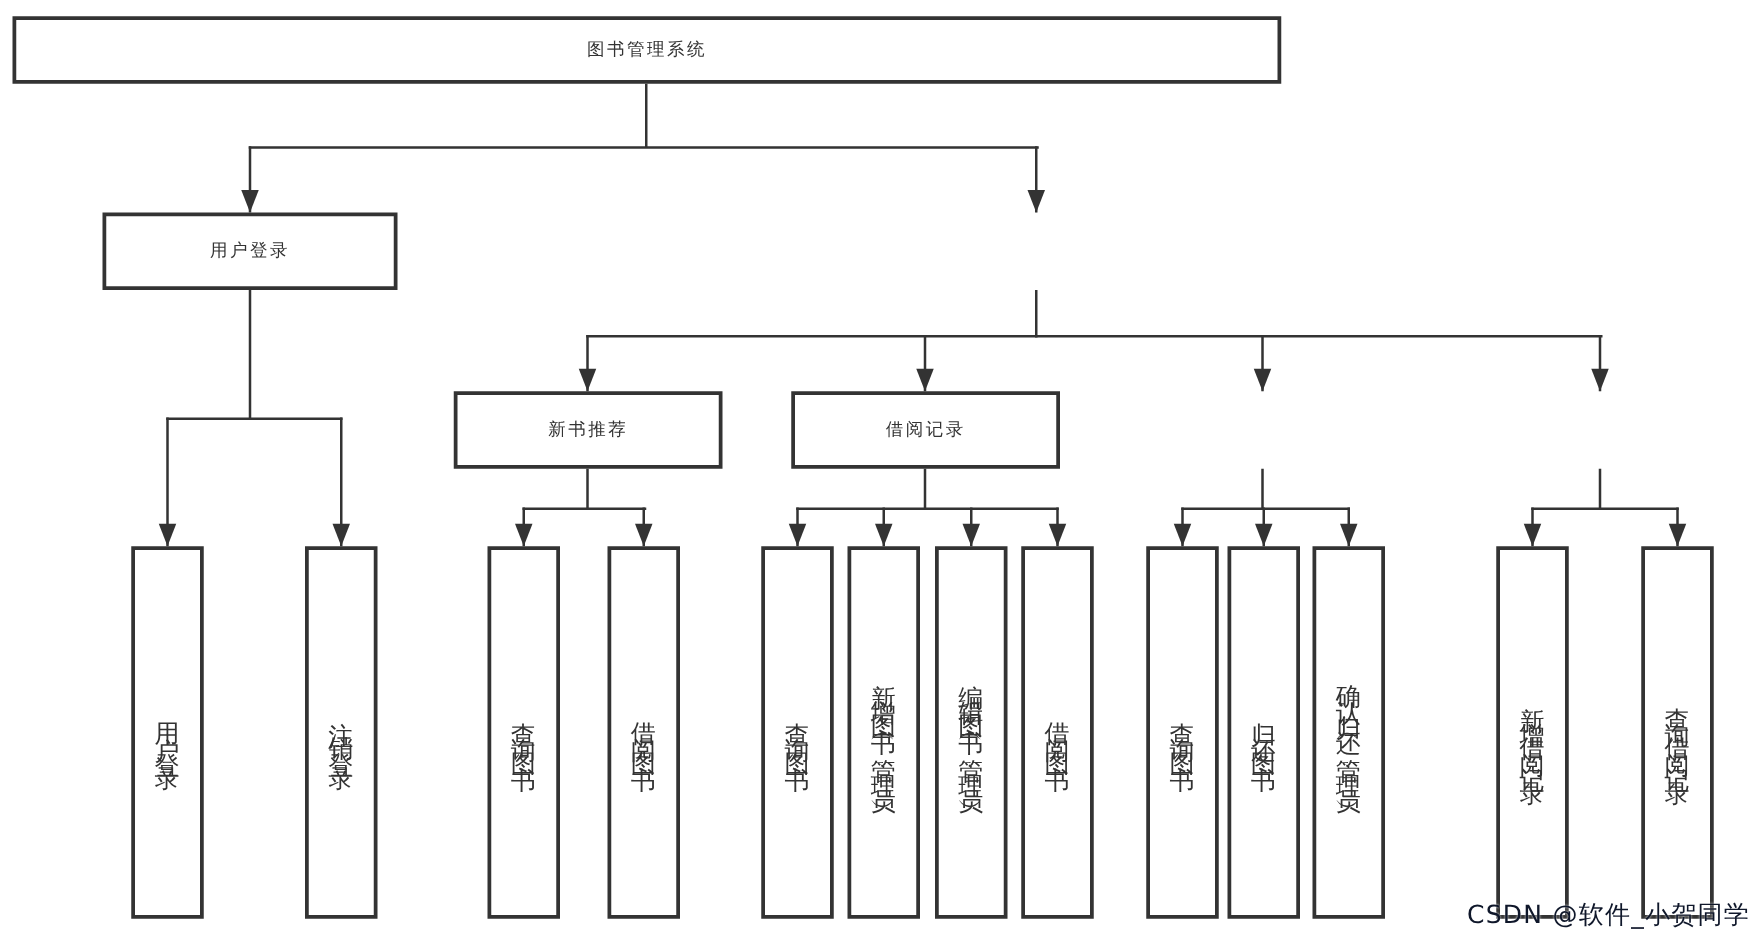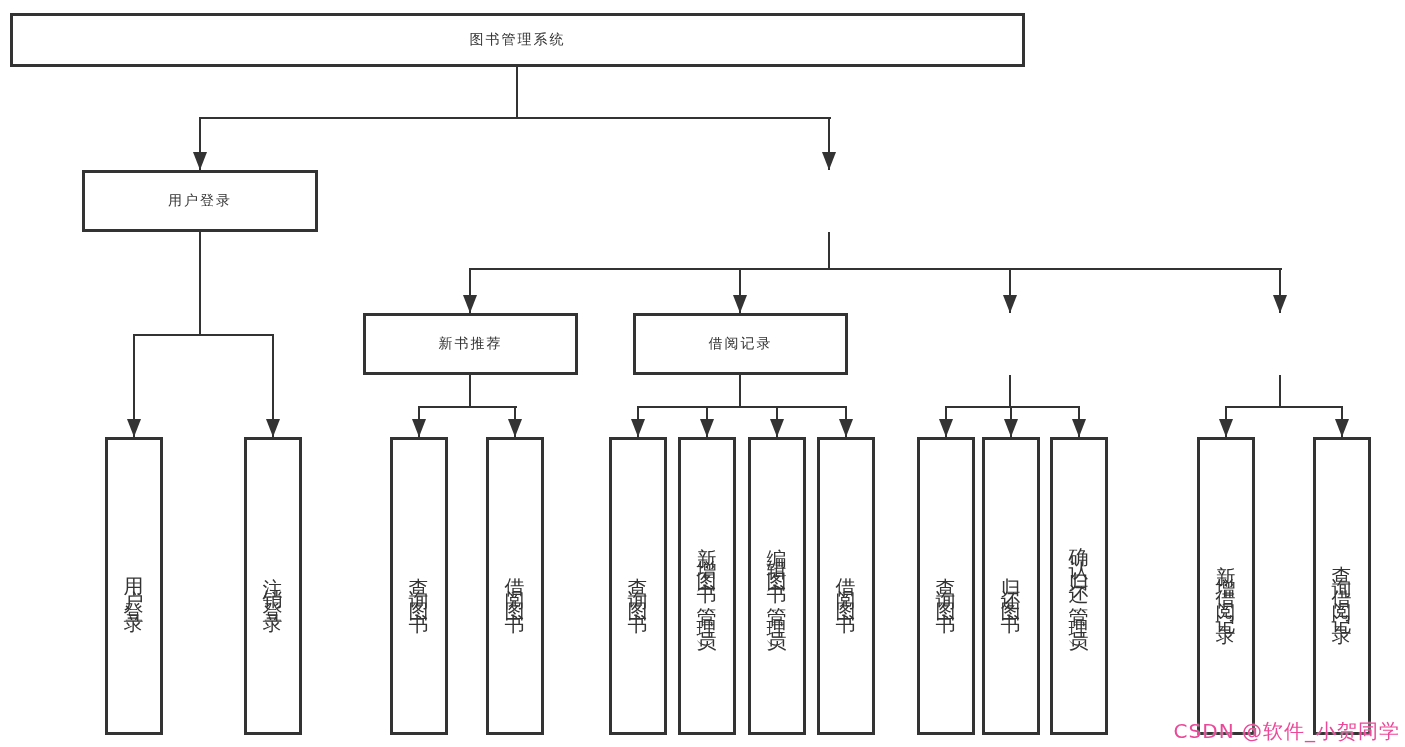--- a/index.html
+++ b/index.html
@@ -25,21 +25,21 @@
   .hl { position:absolute; height:2px; background:#333333; }
   .vl { position:absolute; width:2px;  background:#333333; }
 
   
   .ar { position:absolute; width:0; height:0;
         border-left:7px solid transparent; border-right:7px solid transparent;
         border-top:18px solid #333333; }
 
   .watermark {
     position:absolute; right:5px; bottom:2px; z-index:5;
-    font-size:20px; color:#ec4899; letter-spacing:1px;
+    font-size:20px; color:#0f172a; letter-spacing:1px;
     text-shadow:0 0 2px #ffffff;
   }
 </style>
 </head>
 <body>
 
 <div class="canvas">
 
   <div class="hnode" style="left:10px;top:13px;width:1015px;height:54px">
     <span>图书管理系统</span>

